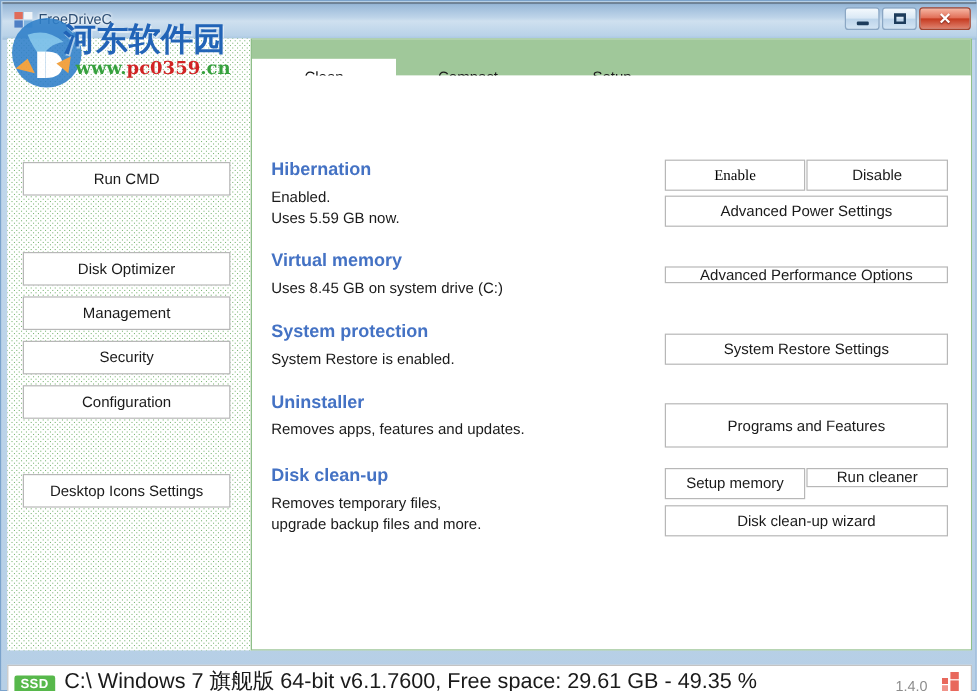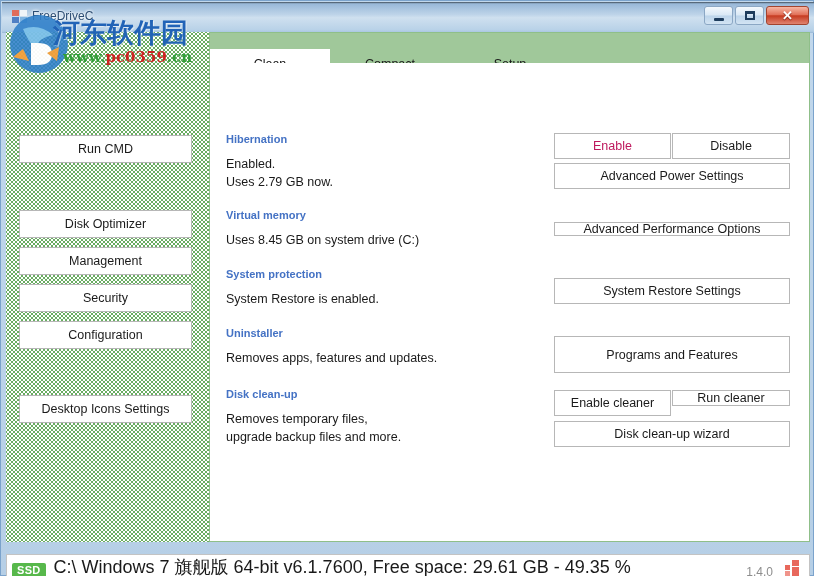--- a/index.html
+++ b/index.html
@@ -184,21 +184,21 @@
 
   .panel-body {
     position: absolute;
     left: 0; top: 30px;
     width: 599px; height: 478px;
     background: #ffffff;
   }
 
   .sect-title {
     position: absolute;
-    font-size: 11px;
+    font-size: 15px;
     font-weight: bold;
     color: #4472c4;
     white-space: nowrap;
   }
   .sect-line {
     position: absolute;
     font-size: 12.5px;
     color: #1a1a1a;
     white-space: nowrap;
   }
@@ -208,21 +208,21 @@
     box-sizing: border-box;
     background: #ffffff;
     border: 1px solid #b7b7b7;
     color: #1a1a1a;
     font-size: 12.5px;
     display: flex;
     align-items: center;
     justify-content: center;
     cursor: default;
   }
-  .act-btn.disabled { color: #be185d; }
+  .act-btn.disabled { color: #000000; font-family: Liberation Serif, serif; }
 
   
   .statusbar {
     position: absolute;
     left: 5px; top: 543px;
     width: 804px; height: 26px;
     box-sizing: border-box;
     background: #ffffff;
     border: 1px solid #c3c3c3;
     display: flex;
@@ -333,21 +333,21 @@
         </div>
         <div class="tab" style="left:240px;width:120px">
           <span>Setup</span>
         </div>
       </div>
 
       <div class="panel-body">
 
         <div class="sect-title" style="left:16px;top:70px">Hibernation</div>
         <div class="sect-line" style="left:16px;top:94px">Enabled.</div>
-        <div class="sect-line" style="left:16px;top:112px">Uses 2.79 GB now.</div>
+        <div class="sect-line" style="left:16px;top:112px">Uses 5.59 GB now.</div>
 
         <div class="sect-title" style="left:16px;top:146px">Virtual memory</div>
         <div class="sect-line" style="left:16px;top:170px">Uses 8.45 GB on system drive (C:)</div>
 
         <div class="sect-title" style="left:16px;top:205px">System protection</div>
         <div class="sect-line" style="left:16px;top:229px">System Restore is enabled.</div>
 
         <div class="sect-title" style="left:16px;top:264px">Uninstaller</div>
         <div class="sect-line" style="left:16px;top:288px">Removes apps, features and updates.</div>
 
@@ -367,21 +367,21 @@
         <div class="act-btn" style="left:344px;top:159px;width:236px;height:14px">
           <span>Advanced Performance Options</span>
         </div>
         <div class="act-btn" style="left:344px;top:215px;width:236px;height:26px">
           <span>System Restore Settings</span>
         </div>
         <div class="act-btn" style="left:344px;top:273px;width:236px;height:37px">
           <span>Programs and Features</span>
         </div>
         <div class="act-btn" style="left:344px;top:327px;width:117px;height:26px">
-          <span>Enable cleaner</span>
+          <span>Setup memory</span>
         </div>
         <div class="act-btn" style="left:462px;top:327px;width:118px;height:16px">
           <span>Run cleaner</span>
         </div>
         <div class="act-btn" style="left:344px;top:358px;width:236px;height:26px">
           <span>Disk clean-up wizard</span>
         </div>
 
       </div>
     </div>

